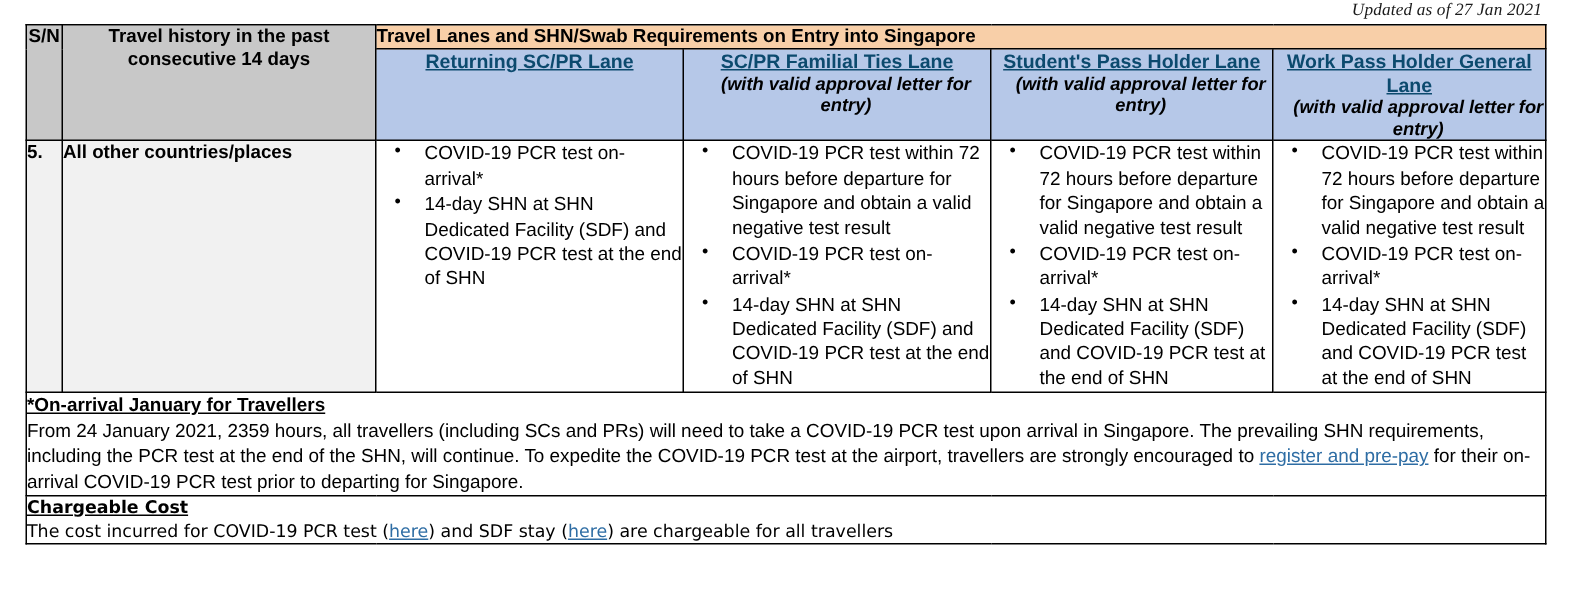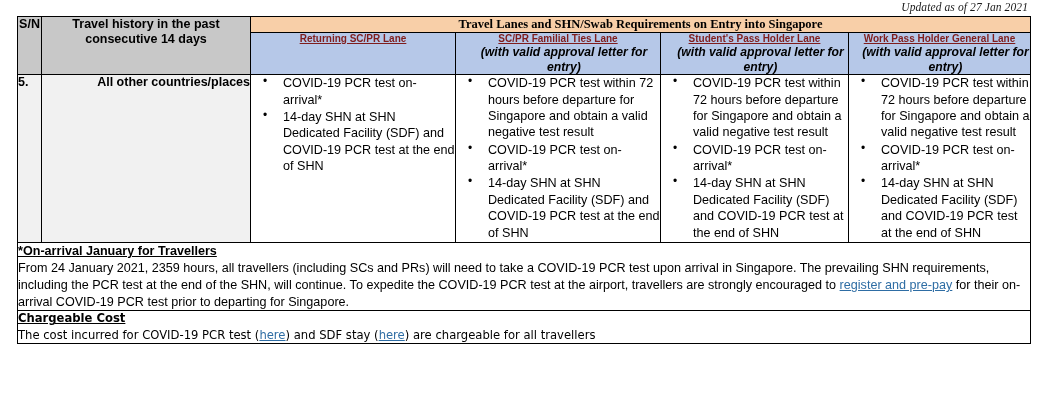--- a/index.html
+++ b/index.html
@@ -63,41 +63,40 @@
     text-align: center;
     font-weight: bold;
     font-size: 12.5px;
     line-height: 1.18;
     padding: 2px 3px 0 3px;
   }
   .hdr-gray.sn { font-size: 12.5px; }
 
   .hdr-peach {
     background: #f8cfa8;
-    text-align: center;
+    text-align: left;
     font-weight: bold;
     font-size: 12.5px;
     line-height: 1.2;
     height: 13px;
     padding: 1px 0 1px 0;
     vertical-align: middle;
-    font-family: Liberation Serif, serif;
   }
 
   .hdr-blue {
     background: #b6c8e8;
     text-align: center;
     padding: 2px 4px 3px 4px;
     vertical-align: top;
   }
   .lane-link {
     display: block;
-    color: #7f1d1d;
-    font-weight: bold;
-    font-size: 10px;
+    color: #0c4a6e;
+    font-weight: bold;
+    font-size: 13px;
     text-decoration: underline;
     line-height: 1.2;
   }
   .lane-note {
     display: block;
     font-style: italic;
     font-weight: bold;
     font-size: 12.2px;
     line-height: 1.2;
     color: #000;
@@ -111,21 +110,21 @@
     font-weight: bold;
     font-size: 12.5px;
     padding: 3px 0 0 4px;
     text-align: left;
   }
   .cell-hist {
     background: #f1f1f1;
     font-weight: bold;
     font-size: 12.5px;
     padding: 3px 0 0 9px;
-    text-align: right;
+    text-align: left;
   }
   .cell-lane {
     background: #ffffff;
     padding: 3px 4px 6px 2px;
   }
   .cell-lane ul {
     margin: 0;
     padding-left: 22px;
     list-style: none;
   }

